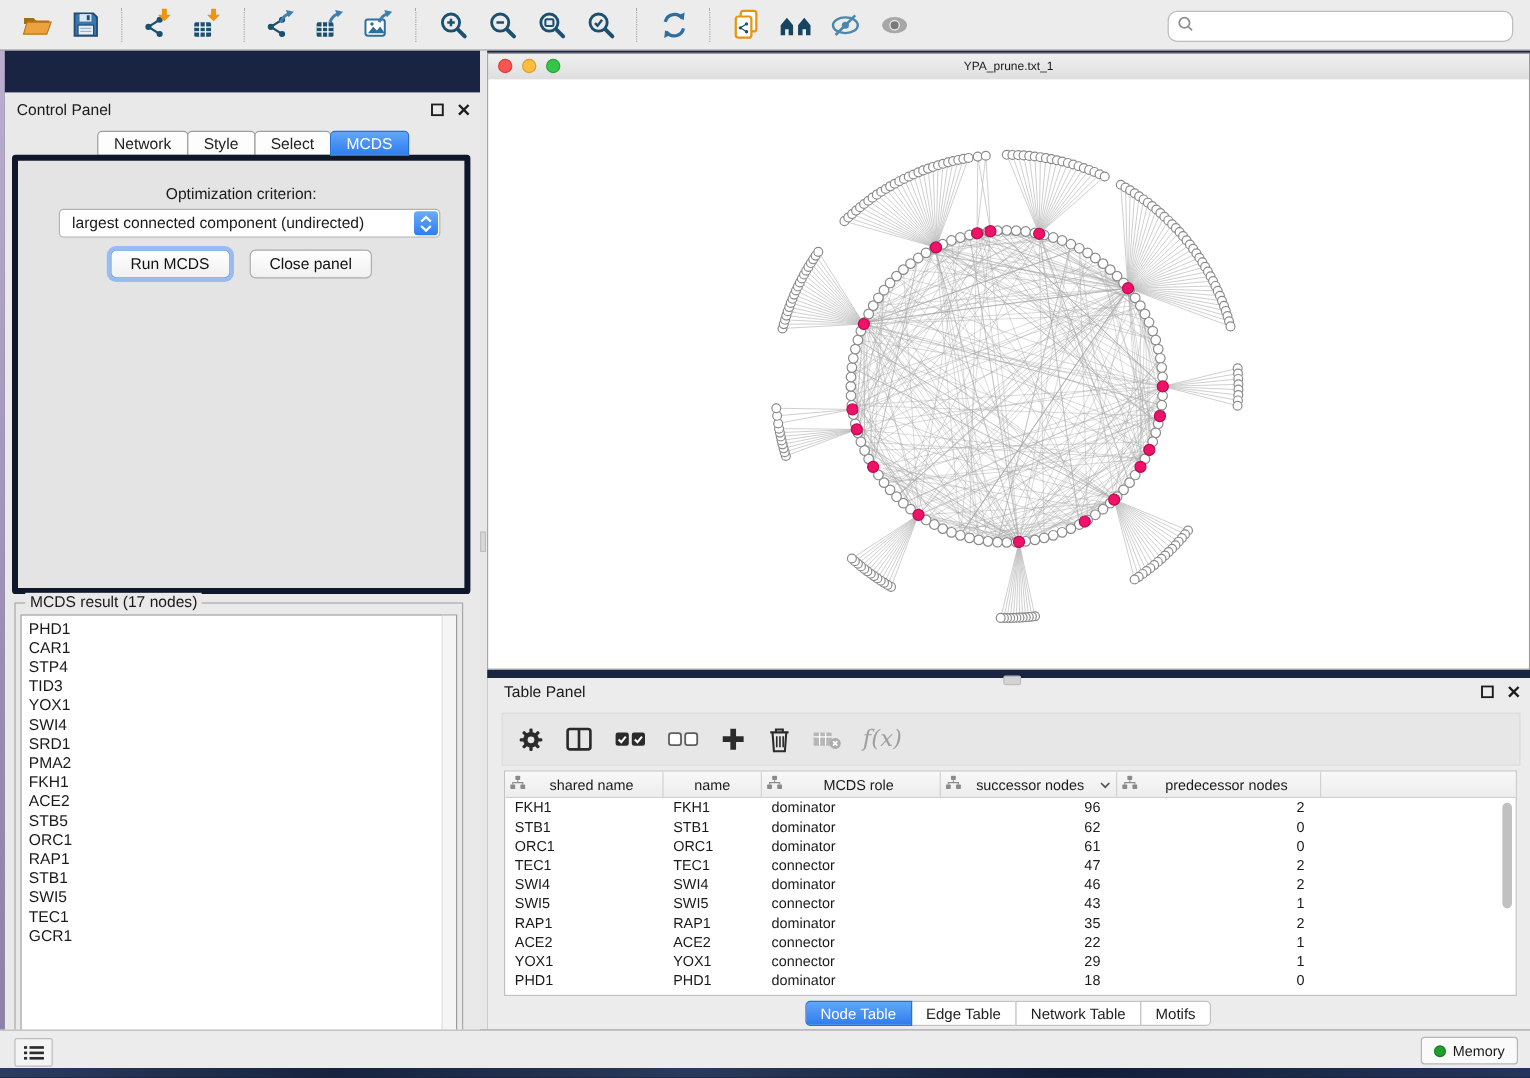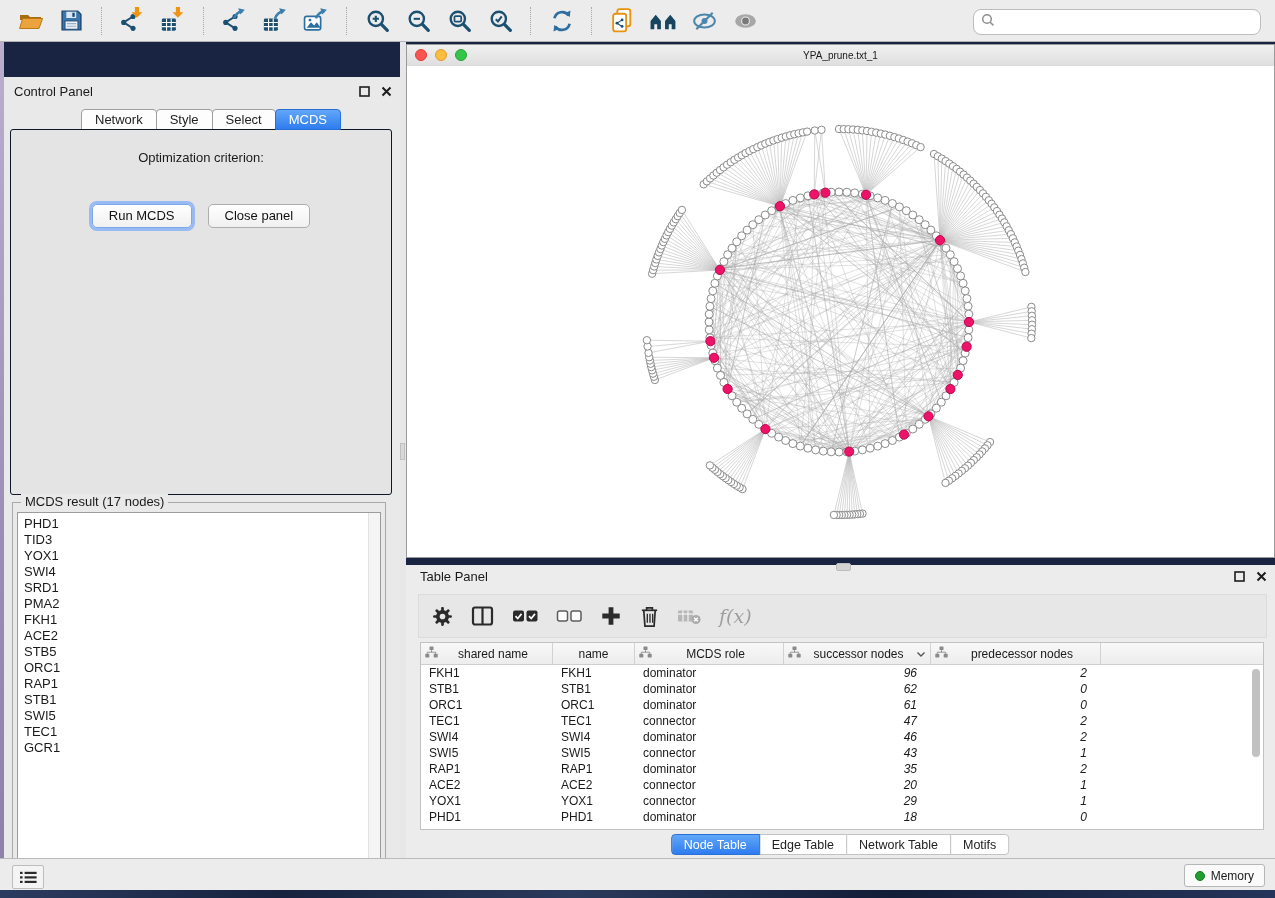--- a/index.html
+++ b/index.html
@@ -23,21 +23,21 @@
   .control-panel{position:absolute;left:4px;top:42px;width:396px;height:816px;background:#e9e9e9;margin-top:35px;}
   .cp-titlebar{position:absolute;left:0;top:0;right:0;height:28px;}
   .cp-title{position:absolute;left:10px;top:7px;font-size:13px;}
   .win-btns{position:absolute;right:8px;top:8px;display:flex;gap:10px;align-items:center;}
   .win-btn{width:12px;height:12px;display:flex;align-items:center;justify-content:center;cursor:default;}
   .cp-tabs{position:absolute;left:77px;top:32px;display:flex;height:21px;}
   .tab{font-size:13px;line-height:20px;padding:0 13px;background:#fdfdfd;border:1px solid #9f9f9f;
        border-radius:4px 4px 0 0;margin-right:-1px;color:#222;}
   .tab.sel{background:linear-gradient(#62a7f8,#2e7cf0);border-color:#2a6fd4;color:#fff;z-index:2;position:relative;}
   .cp-content{position:absolute;left:6px;top:52px;width:382px;height:366px;background:#e4e4e4;
-              border:1px solid #0f172a;border-radius:3px;box-sizing:border-box;}
+              border:5px solid #0f172a;border-radius:3px;box-sizing:border-box;}
   .opt-label{position:absolute;left:0;right:0;top:20px;text-align:center;font-size:13px;}
   .dropdown{position:absolute;left:34px;top:40px;width:318px;height:24px;background:#fff;border:1px solid #b2b2b2;
             border-radius:4px;box-sizing:border-box;font-size:13px;line-height:22px;padding-left:10px;}
   .dd-btn{position:absolute;right:1px;top:1px;width:20px;height:20px;border-radius:3px;
           background:linear-gradient(#6cacf9,#2e7cf0);display:flex;align-items:center;justify-content:center;}
   .btn-row{position:absolute;left:0;right:0;top:74px;display:flex;justify-content:center;gap:16px;}
   .btn{height:24px;border:1px solid #aeaeae;border-radius:5px;background:linear-gradient(#ffffff,#f0f0f0);
        font-size:13px;padding:0 16px;line-height:22px;color:#111;}
   .btn.focus{box-shadow:0 0 0 3px rgba(110,165,250,.65);border-color:#7aa8e8;}
   .fieldset{position:absolute;left:8px;top:425px;width:374px;height:371px;border:1px solid #a9a9a9;box-sizing:border-box;}
@@ -64,21 +64,21 @@
               display:flex;align-items:center;gap:17px;padding:0 12px;box-sizing:border-box;}
   .tt-icon{display:flex;align-items:center;justify-content:center;}
   .fx-label{font-family:"DejaVu Serif",serif;font-style:italic;font-size:19px;color:#9e9e9e;}
   .tp-table{position:absolute;left:14px;top:77px;right:11px;bottom:28px;background:#fff;border:1px solid #c2c2c2;box-sizing:border-box;overflow:hidden;}
   .thead{display:flex;height:21px;border-bottom:1px solid #cfcfcf;background:linear-gradient(#f8f8f8,#ededed);}
   .th{display:flex;align-items:center;border-right:1px solid #d2d2d2;font-size:12px;box-sizing:border-box;padding:0 4px;background:clip;}
   .th .lbl{flex:1;text-align:center;}
   .tbody{position:relative;}
   .tr{display:flex;height:16px;}
   .td{font-size:12px;line-height:16px;box-sizing:border-box;padding:0 8px;white-space:nowrap;overflow:hidden;}
-  .td.num{text-align:right;padding-right:14px;font-style:italic;}
+  .td.num{text-align:right;padding-right:14px;}
   .tscroll{position:absolute;right:1px;top:22px;bottom:1px;width:12px;background:#fff;}
   .tthumb{position:absolute;left:2px;top:4px;width:8px;height:88px;background:#c1c1c1;border-radius:4px;}
   .tp-tabs{position:absolute;left:50%;transform:translateX(-50%);bottom:3px;display:flex;height:21px;}
   .tp-tab{font-size:12.5px;line-height:20px;padding:0 12px;background:#fff;border:1px solid #c3c3c3;margin-left:-1px;color:#222;}
   .tp-tab:first-child{border-radius:4px 0 0 4px;}
   .tp-tab:last-child{border-radius:0 4px 4px 0;}
   .tp-tab.sel{background:linear-gradient(#62a7f8,#2e7cf0);border-color:#2a6fd4;color:#fff;z-index:2;}
   
   .status-bar{position:absolute;left:0;top:858px;width:100%;height:32px;background:#ececec;border-top:1px solid #bababa;box-sizing:border-box;}
   .sb-left-btn{position:absolute;left:12px;top:6px;width:30px;height:22px;border:1px solid #bdbdbd;background:#f4f4f4;
@@ -259,30 +259,40 @@
     </span>
   </div>
   <div class="cp-tabs" id="cp-tabs">
       <div class="tab">Network</div>
       <div class="tab">Style</div>
       <div class="tab">Select</div>
       <div class="tab sel">MCDS</div>
     </div>
   <div class="cp-content">
     <div class="opt-label">Optimization criterion:</div>
+    <div class="dropdown">
+      <span>largest connected component (undirected)</span>
+      <span class="dd-btn" id="dd-ico">
+          <svg width="12" height="15" viewBox="0 0 12 15">
+            <path d="M2 5.6 6 1.8l4 3.8M2 9.4 6 13.2l4-3.8" fill="none" stroke="#fff" stroke-width="1.8"></path>
+          </svg>
+        </span>
+    </div>
     <div class="btn-row">
       <button class="btn focus">Run MCDS</button>
       <button class="btn">Close panel</button>
     </div>
   </div>
   <div class="fieldset">
     <span class="legend">MCDS result (17 nodes)</span>
     <div class="listbox">
       <div class="list-items" id="mcds-list">
           <div class="list-item">PHD1</div>
+          <div class="list-item">CAR1</div>
+          <div class="list-item">STP4</div>
           <div class="list-item">TID3</div>
           <div class="list-item">YOX1</div>
           <div class="list-item">SWI4</div>
           <div class="list-item">SRD1</div>
           <div class="list-item">PMA2</div>
           <div class="list-item">FKH1</div>
           <div class="list-item">ACE2</div>
           <div class="list-item">STB5</div>
           <div class="list-item">ORC1</div>
           <div class="list-item">RAP1</div>
@@ -777,21 +787,21 @@
           <div class="td" style="width: 132px;">RAP1</div>
           <div class="td" style="width: 82px;">RAP1</div>
           <div class="td" style="width: 149px;">dominator</div>
           <div class="td num" style="width: 147px;">35</div>
           <div class="td num" style="width: 170px;">2</div>
         </div>
         <div class="tr">
           <div class="td" style="width: 132px;">ACE2</div>
           <div class="td" style="width: 82px;">ACE2</div>
           <div class="td" style="width: 149px;">connector</div>
-          <div class="td num" style="width: 147px;">20</div>
+          <div class="td num" style="width: 147px;">22</div>
           <div class="td num" style="width: 170px;">1</div>
         </div>
         <div class="tr">
           <div class="td" style="width: 132px;">YOX1</div>
           <div class="td" style="width: 82px;">YOX1</div>
           <div class="td" style="width: 149px;">connector</div>
           <div class="td num" style="width: 147px;">29</div>
           <div class="td num" style="width: 170px;">1</div>
         </div>
         <div class="tr">

